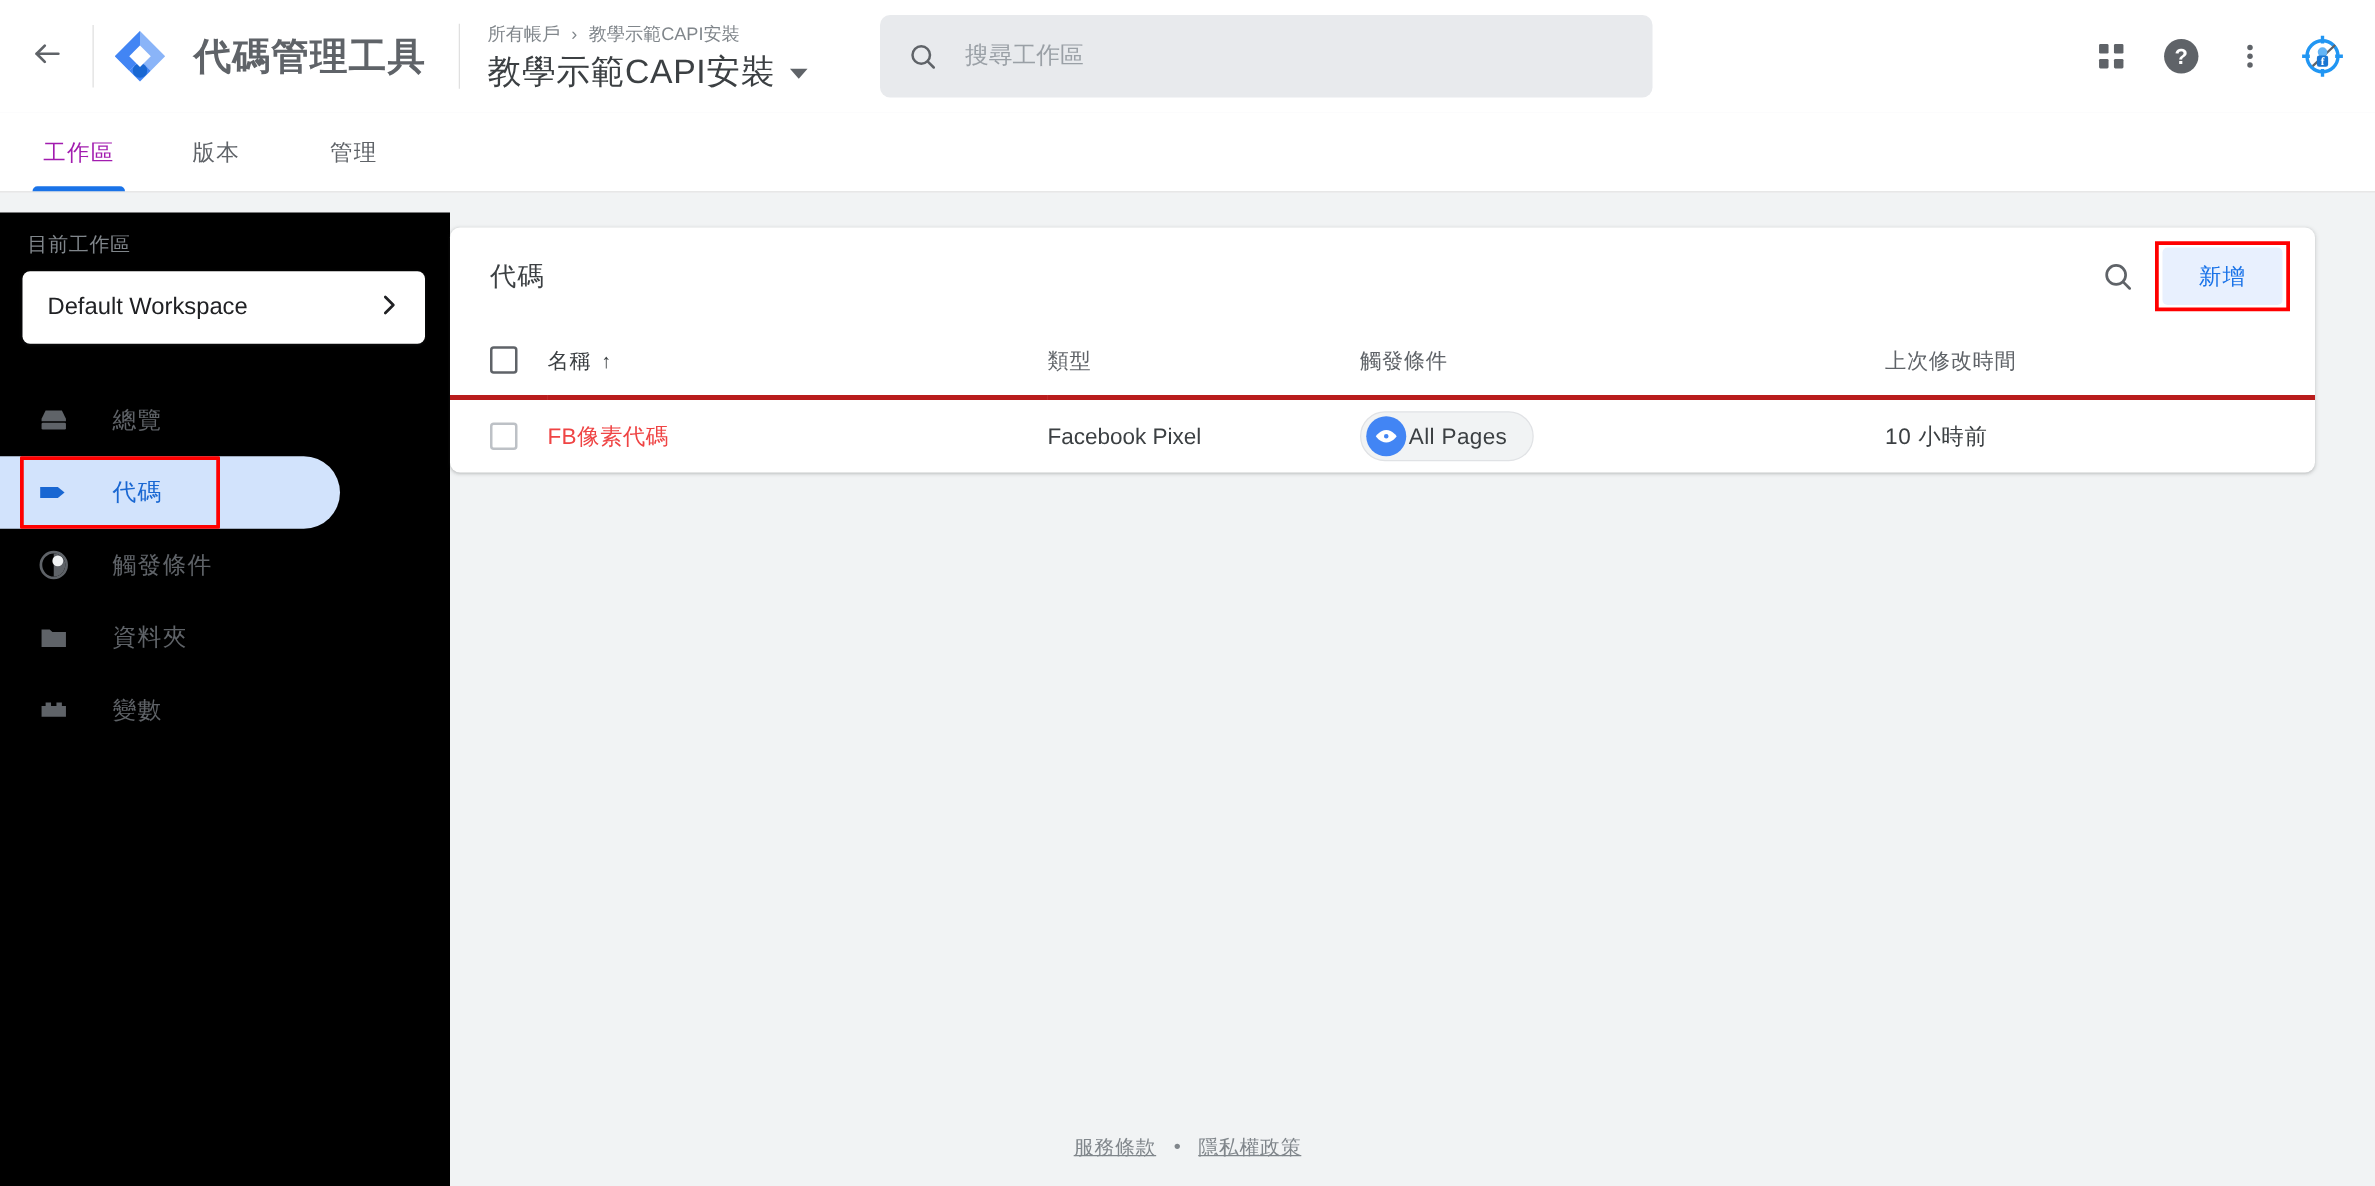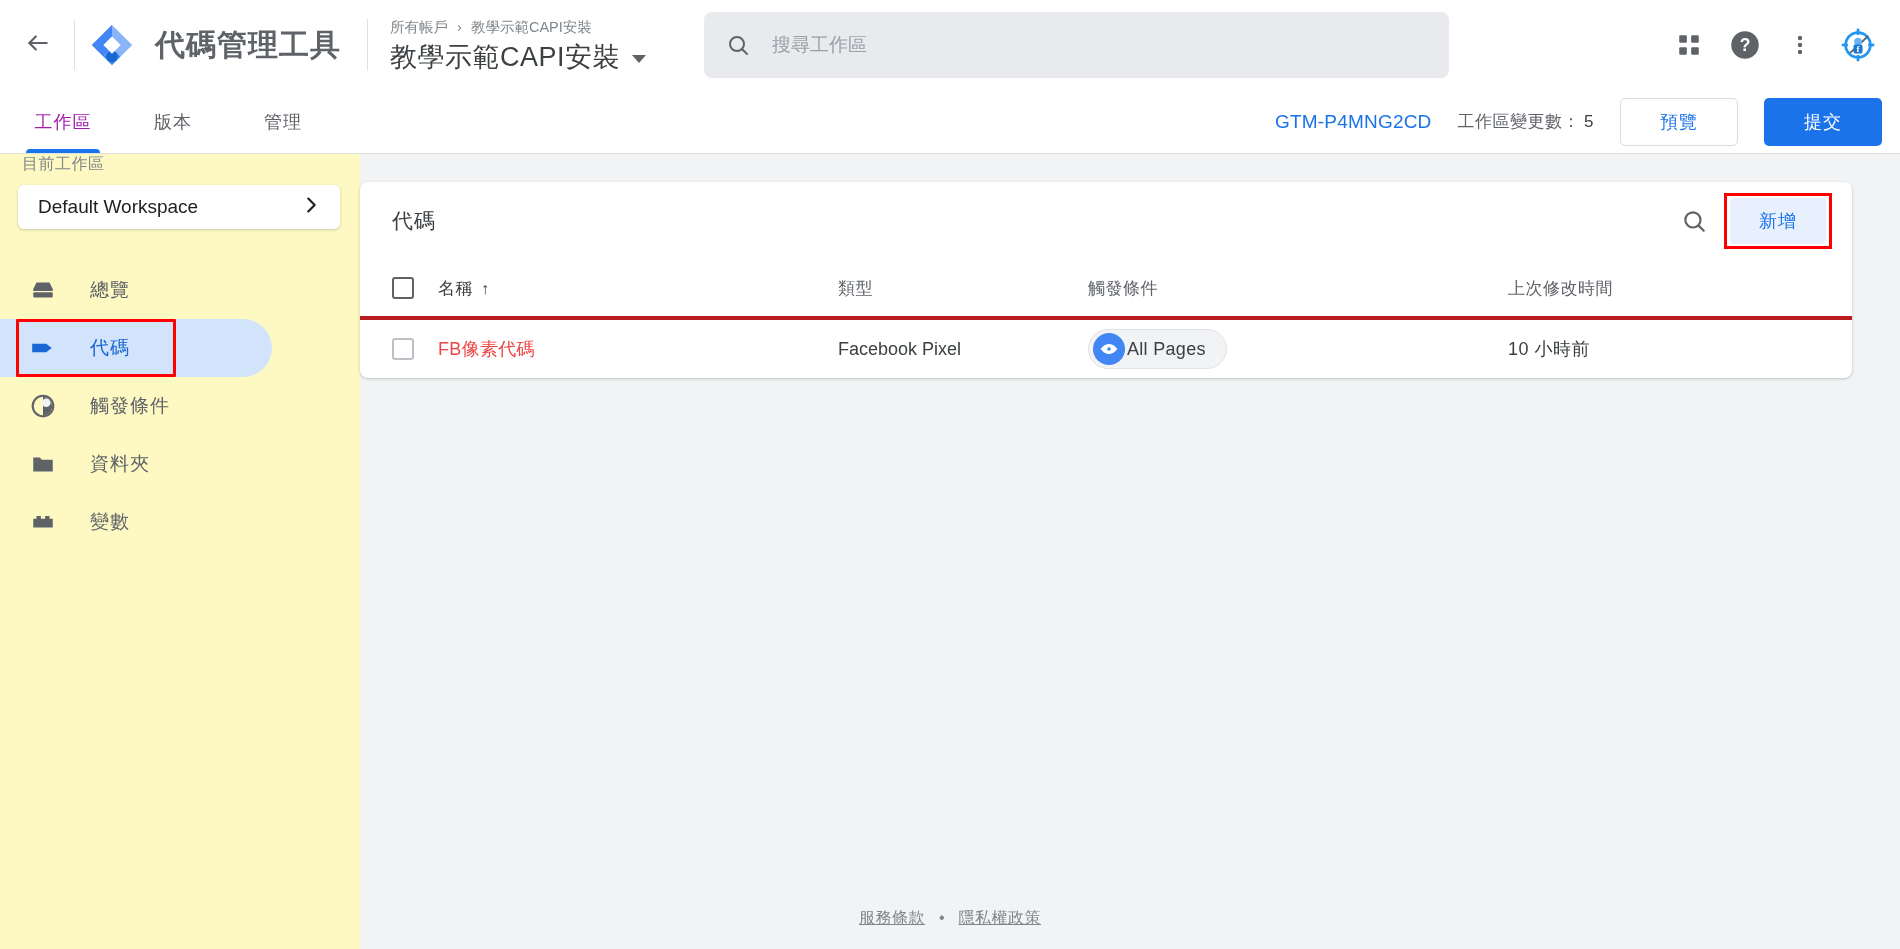--- a/index.html
+++ b/index.html
@@ -75,21 +75,21 @@
     margin-top: 5px;
   }
   .search-wrap {
     flex: 1 1 auto;
     display: flex;
     justify-content: flex-start;
     padding-left: 58px;
     padding-right: 30px;
   }
   .searchbar {
-    width: 745px; height: 66px;
+    width: 618px; height: 66px;
     background: #e8eaed;
     border-radius: 8px;
     display: flex; align-items: center;
     padding: 0 22px;
     gap: 22px;
     cursor: text;
   }
   .searchbar .sicon { color: #5f6368; display: flex; }
   .searchbar input {
     border: none; outline: none; background: transparent;
@@ -176,33 +176,35 @@
     letter-spacing: 1px;
   }
 
   
   .body-wrap { display: flex; height: calc(949px - 90px - 64px); }
 
   
   .sidebar {
     width: 360px;
     flex: 0 0 360px;
-    background: #fef9c3;
-    position: relative;
+    background: #000000;
+    padding-top: 16px;
+    position: relative;
+    margin-top: 16px;
   }
   .ws-label {
     font-size: 16px;
     color: #80868b;
     padding-left: 22px;
     margin-bottom: 10px;
     letter-spacing: 0.5px;
   }
   .ws-card {
     margin: 0 20px 0 18px;
-    height: 44px;
+    height: 58px;
     background: #ffffff;
     border-radius: 6px;
     box-shadow: 0 1px 3px rgba(60,64,67,0.25);
     display: flex; align-items: center;
     padding: 0 18px 0 20px;
     cursor: pointer;
   }
   .ws-card .ws-name {
     flex: 1 1 auto;
     font-size: 19px;
@@ -478,28 +480,20 @@
       <span>工作區</span>
     </div>
     <div class="tab">
       <span>版本</span>
     </div>
     <div class="tab">
       <span>管理</span>
     </div>
   </div>
 
-  <div class="tabbar-right">
-    <span class="gtm-id">GTM-P4MNG2CD</span>
-    <span class="ws-changes">
-      <span>工作區變更數：</span><b>5</b>
-    </span>
-    <button class="btn-outline">預覽</button>
-    <button class="btn-primary">提交</button>
-  </div>
 </div>
 
 <div class="body-wrap">
 
   <div class="sidebar">
     <div class="ws-label">目前工作區</div>
 
     <div class="ws-card">
       <span class="ws-name">Default Workspace</span>
       <span>

